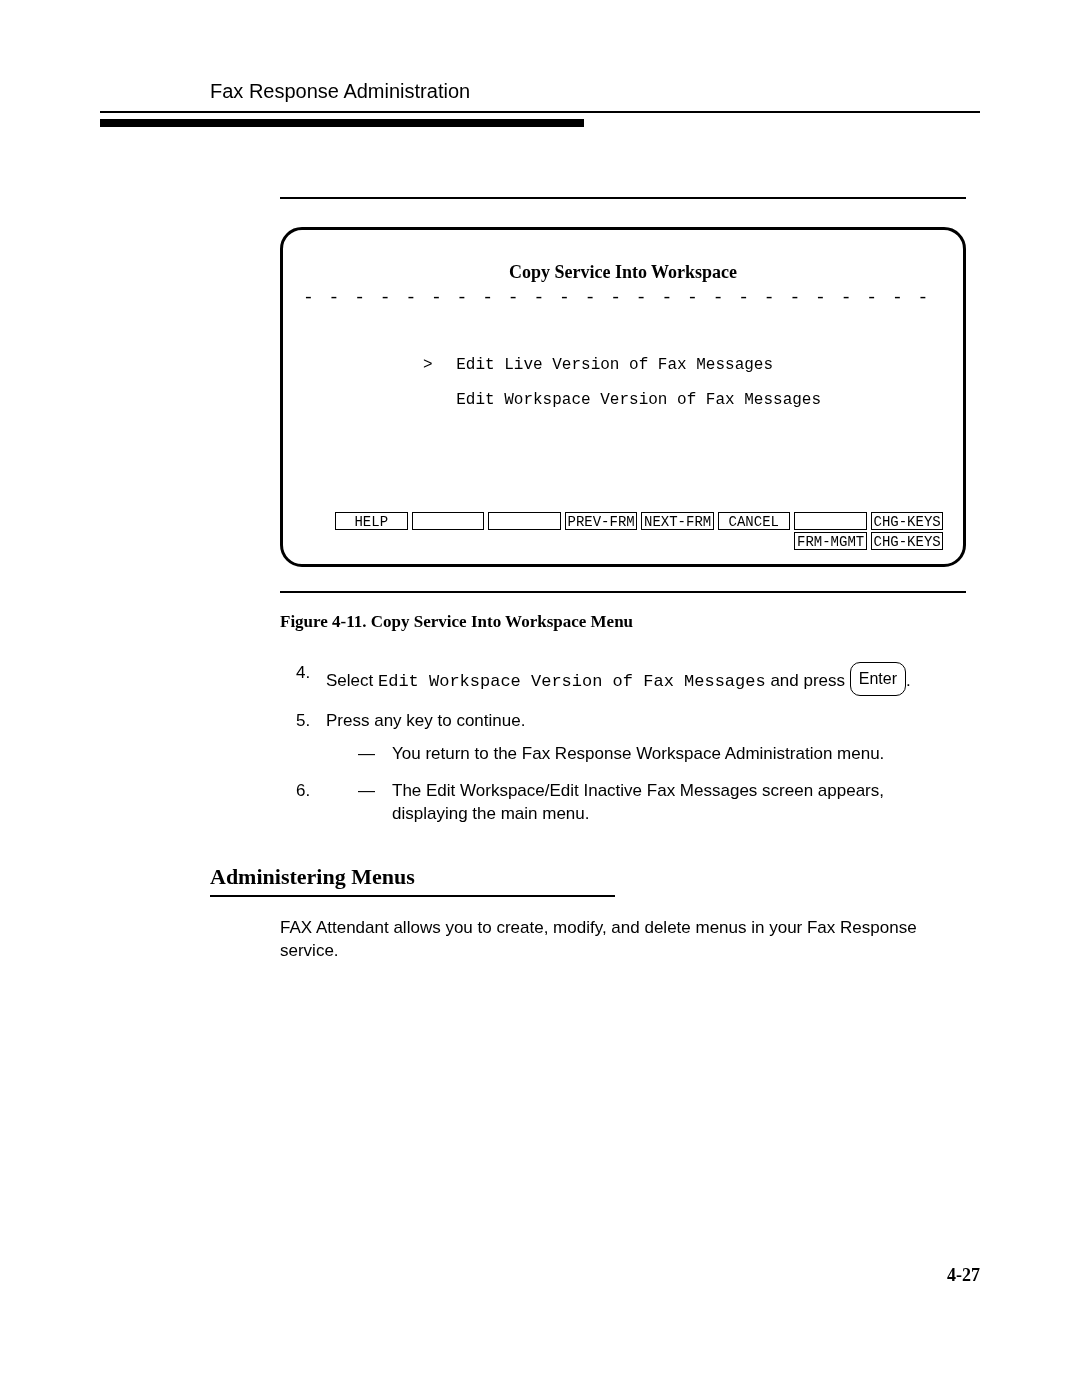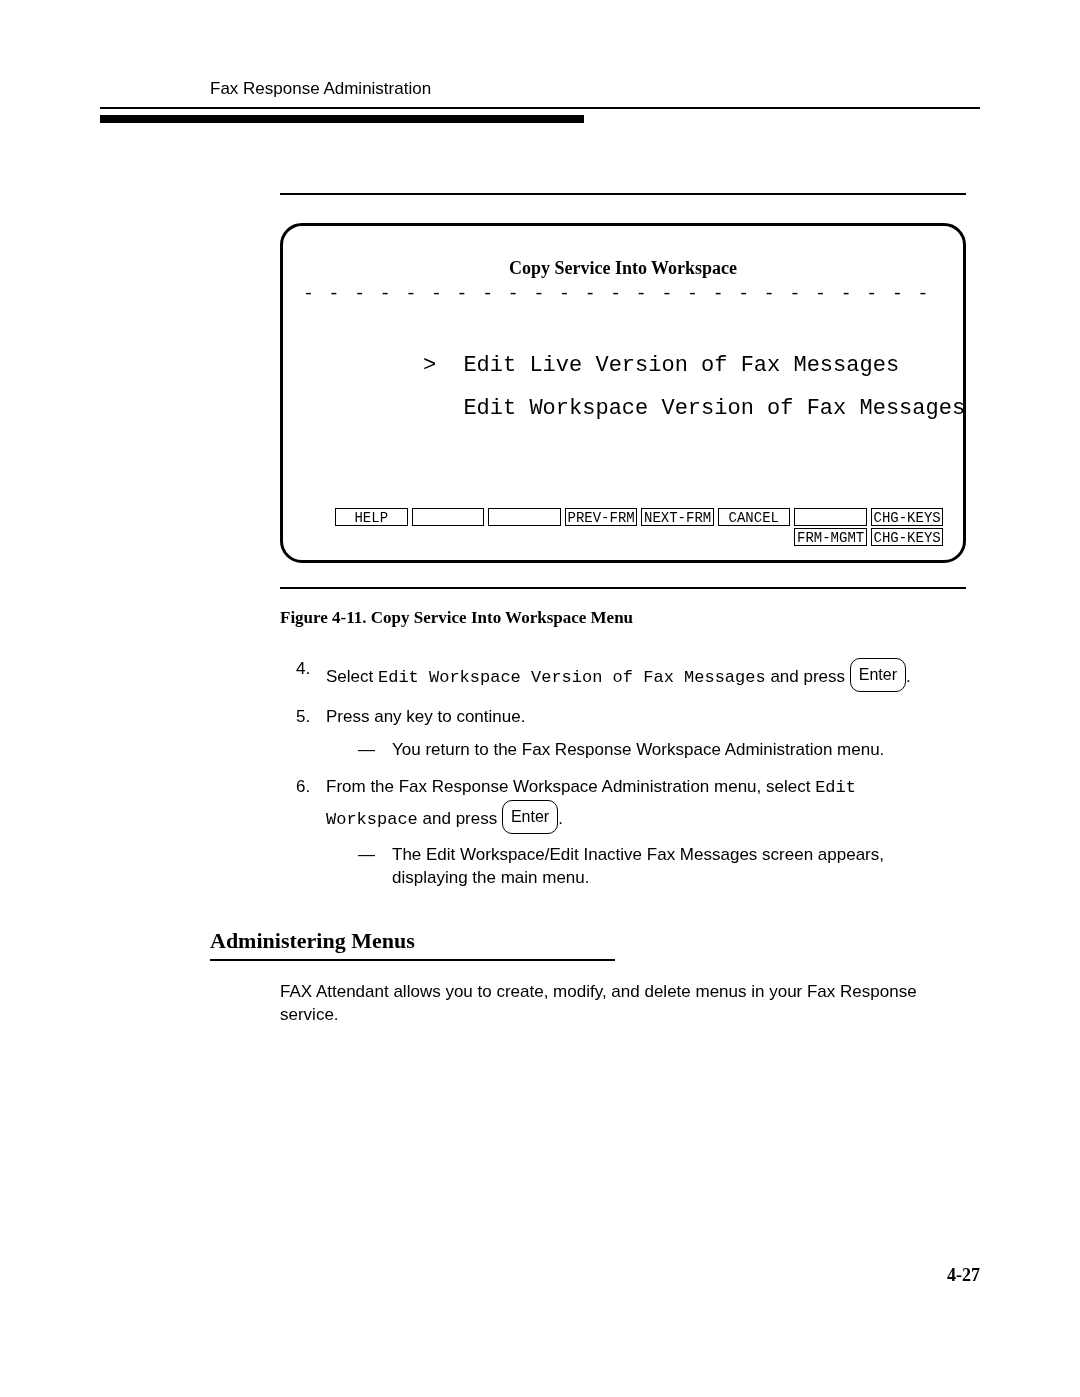--- a/index.html
+++ b/index.html
@@ -12,21 +12,21 @@
     line-height: 1.35;
   }
   .page {
     width: 1080px;
     height: 1397px;
     position: relative;
     box-sizing: border-box;
     padding: 78px 100px 60px 100px;
   }
   .running-head {
-    font-size: 17px;
+    font-size: 20px;
     margin-left: 110px;
     margin-bottom: 6px;
   }
   .head-rule {
     border: none;
     border-top: 3px solid #000;
     margin: 0 0 0 0;
   }
   .head-rule.thick {
     border-top: 8px solid #000;
@@ -71,21 +71,21 @@
     font-family: "Courier New", Courier, monospace;
     font-size: 18px;
     letter-spacing: 2px;
     text-align: center;
     margin-top: 2px;
     white-space: pre;
     overflow: hidden;
   }
   .menu-area {
     font-family: "Courier New", Courier, monospace;
-    font-size: 22px;
+    font-size: 16px;
     margin-top: 44px;
     margin-left: 120px;
   }
   .menu-line {
     white-space: pre;
     margin-bottom: 14px;
   }
   .cursor-mark {
     display: inline-block;
     width: 14px;
@@ -272,23 +272,20 @@
       <li>
         <span class="num">5.</span>
         <span>Press any key to continue.</span>
         <ul class="dash">
           <li>You return to the Fax Response Workspace Administration menu.</li>
         </ul>
       </li>
 
       <li>
         <span class="num">6.</span>
-        <span>
-          <span>From the Fax Response Workspace Administration menu, select </span><span class="mono">Edit Workspace</span><span> and press </span><span class="keycap">Enter</span><span>.</span>
-        </span>
         <ul class="dash">
           <li>The Edit Workspace/Edit Inactive Fax Messages screen appears, displaying the main menu.</li>
         </ul>
       </li>
     </ol>
   </div>
 
   <div class="sect-head-wrap">
     <h2 class="sect-head">Administering Menus</h2>
     <hr class="sect-rule">

